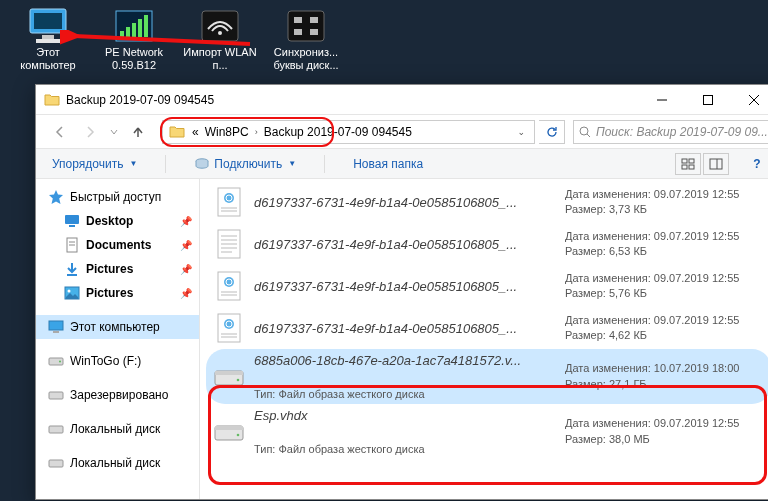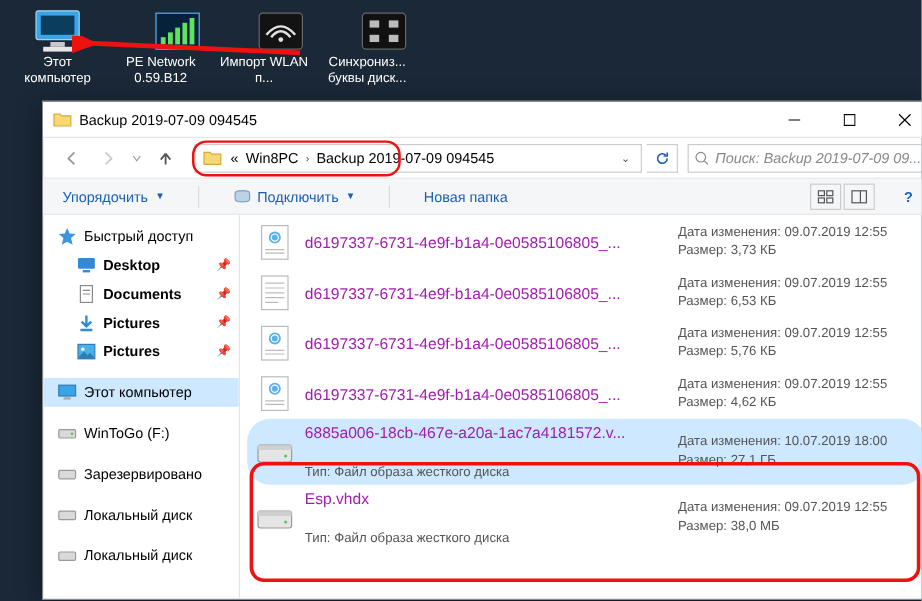--- a/index.html
+++ b/index.html
@@ -2,21 +2,21 @@
 <html><head>
 <meta charset="utf-8">
 <style>
   * { box-sizing: border-box; margin: 0; padding: 0; font-family: "Segoe UI", Tahoma, sans-serif; }
   body { background: #1a2838; width: 768px; height: 501px; overflow: hidden; position: relative; }
 
   
   .desktop { position: absolute; top: 0; left: 0; display: flex; gap: 10px; padding: 6px 10px; }
   .dicon { width: 76px; display: flex; flex-direction: column; align-items: center; color: #fff; font-size: 11px; text-align: center; line-height: 1.2; cursor: pointer; }
   .dicon .glyph { width: 48px; height: 40px; display: flex; align-items: center; justify-content: center; }
-  .dicon + .dicon { margin-left: 0; align-items: flex-end; }
+  .dicon + .dicon { margin-left: 0; }
 
   
   .arrow-anno { position: absolute; top: 30px; left: 60px; z-index: 5; }
 
   
   .window { position: absolute; top: 84px; left: 35px; width: 743px; height: 416px; background: #fff; border: 1px solid #888; display: flex; flex-direction: column; box-shadow: 0 4px 20px rgba(0,0,0,.4); }
   .titlebar { height: 30px; background: #fff; display: flex; align-items: center; border-bottom: 1px solid #e5e5e5; }
   .titlebar .icon-folder { width: 16px; height: 16px; margin: 0 6px 0 8px; }
   .titlebar .title { font-size: 12px; flex: 1; color: #000; }
   .win-controls { display: flex; }
@@ -52,21 +52,21 @@
   .nav-item.active { background:#cde8ff; }
   .nav-gap { height:10px; }
   .pin { color:#aaa; font-size:10px; margin-left:auto; }
 
   .content { flex:1; overflow:hidden; position:relative; }
   .file-list { padding: 2px 6px 6px 6px; }
   .file-row { display:flex; align-items:center; padding:4px 6px; cursor:pointer; position:relative; border-radius:0; }
   .file-row.selected { background:#cde8ff;border-radius:19px; }
   .file-icon { width:34px; height:34px; display:flex; align-items:center; justify-content:center; margin-right:8px; }
   .file-main { flex:1; min-width:0; }
-  .file-name { font-size:13px; color:#a21caf; white-space:nowrap; overflow:hidden; text-overflow:ellipsis; }
+  .file-name { font-size:13px; color:#404040; white-space:nowrap; overflow:hidden; text-overflow:ellipsis;font-style:italic; }
   .file-type { font-size:11px; color:#555;margin-top:20px; }
   .file-meta { width:200px; font-size:11px; color:#555; text-align:left; line-height:1.4; }
   .file-meta .mlabel { color:#555; }
   .hl-box { position:absolute; border:3px solid #e11; border-radius:12px; pointer-events:none; }
 
   
   svg { display:block; }
 </style>
 </head>
 <body>

